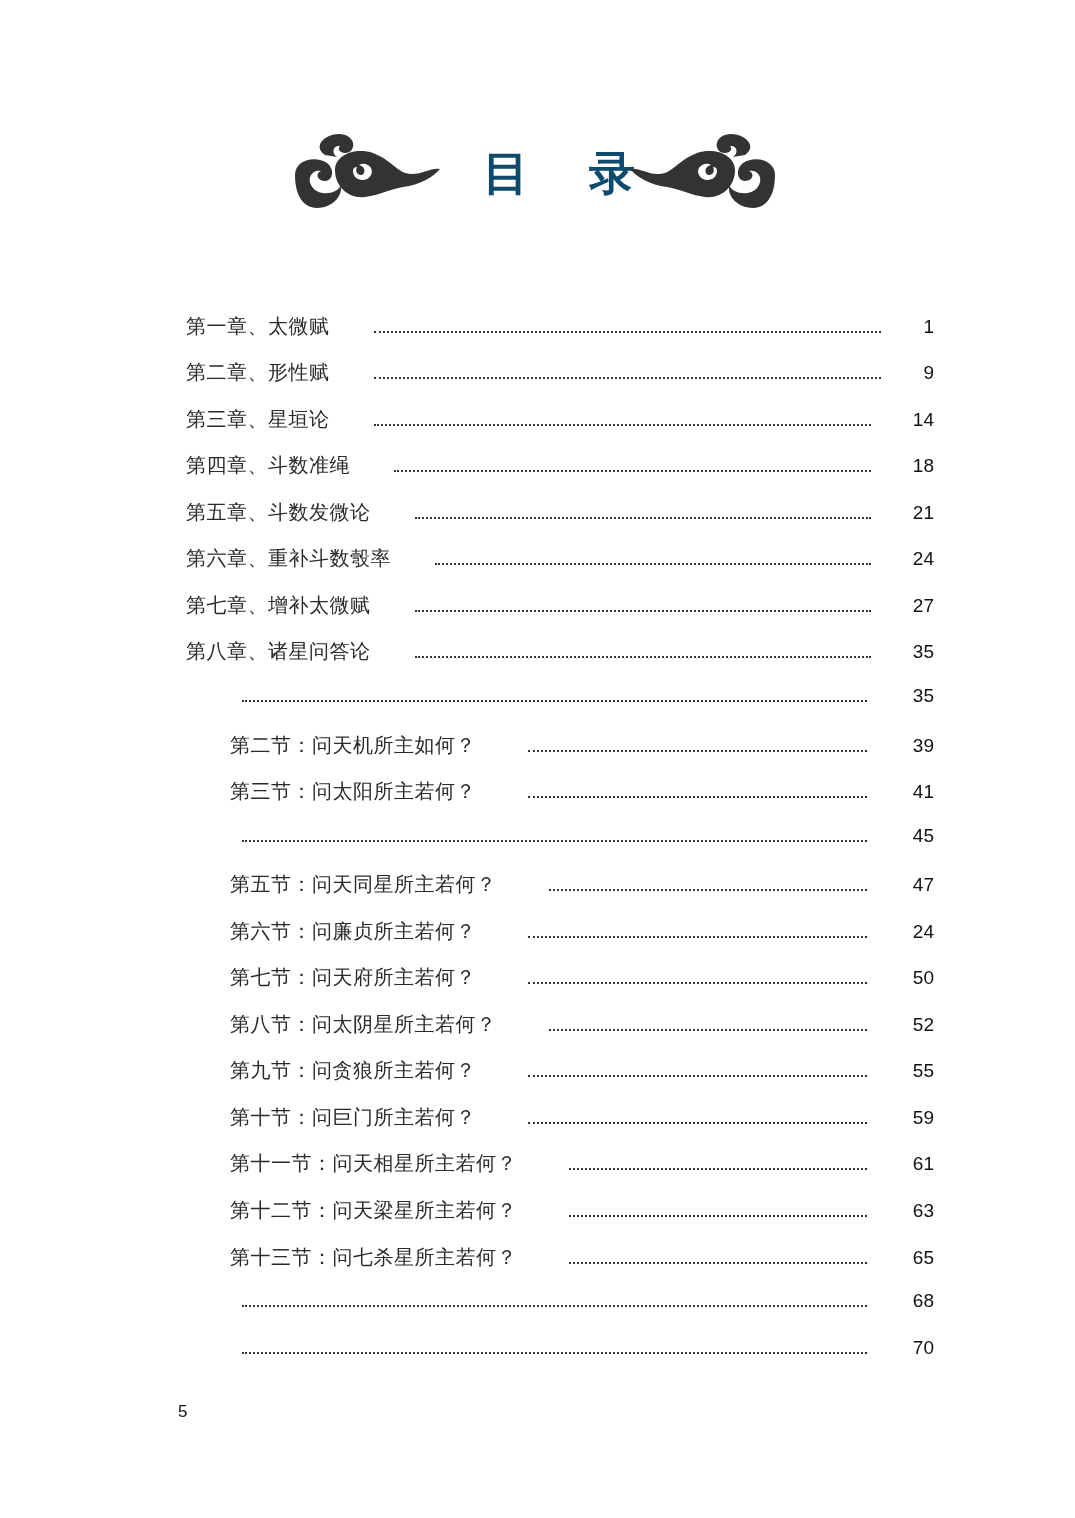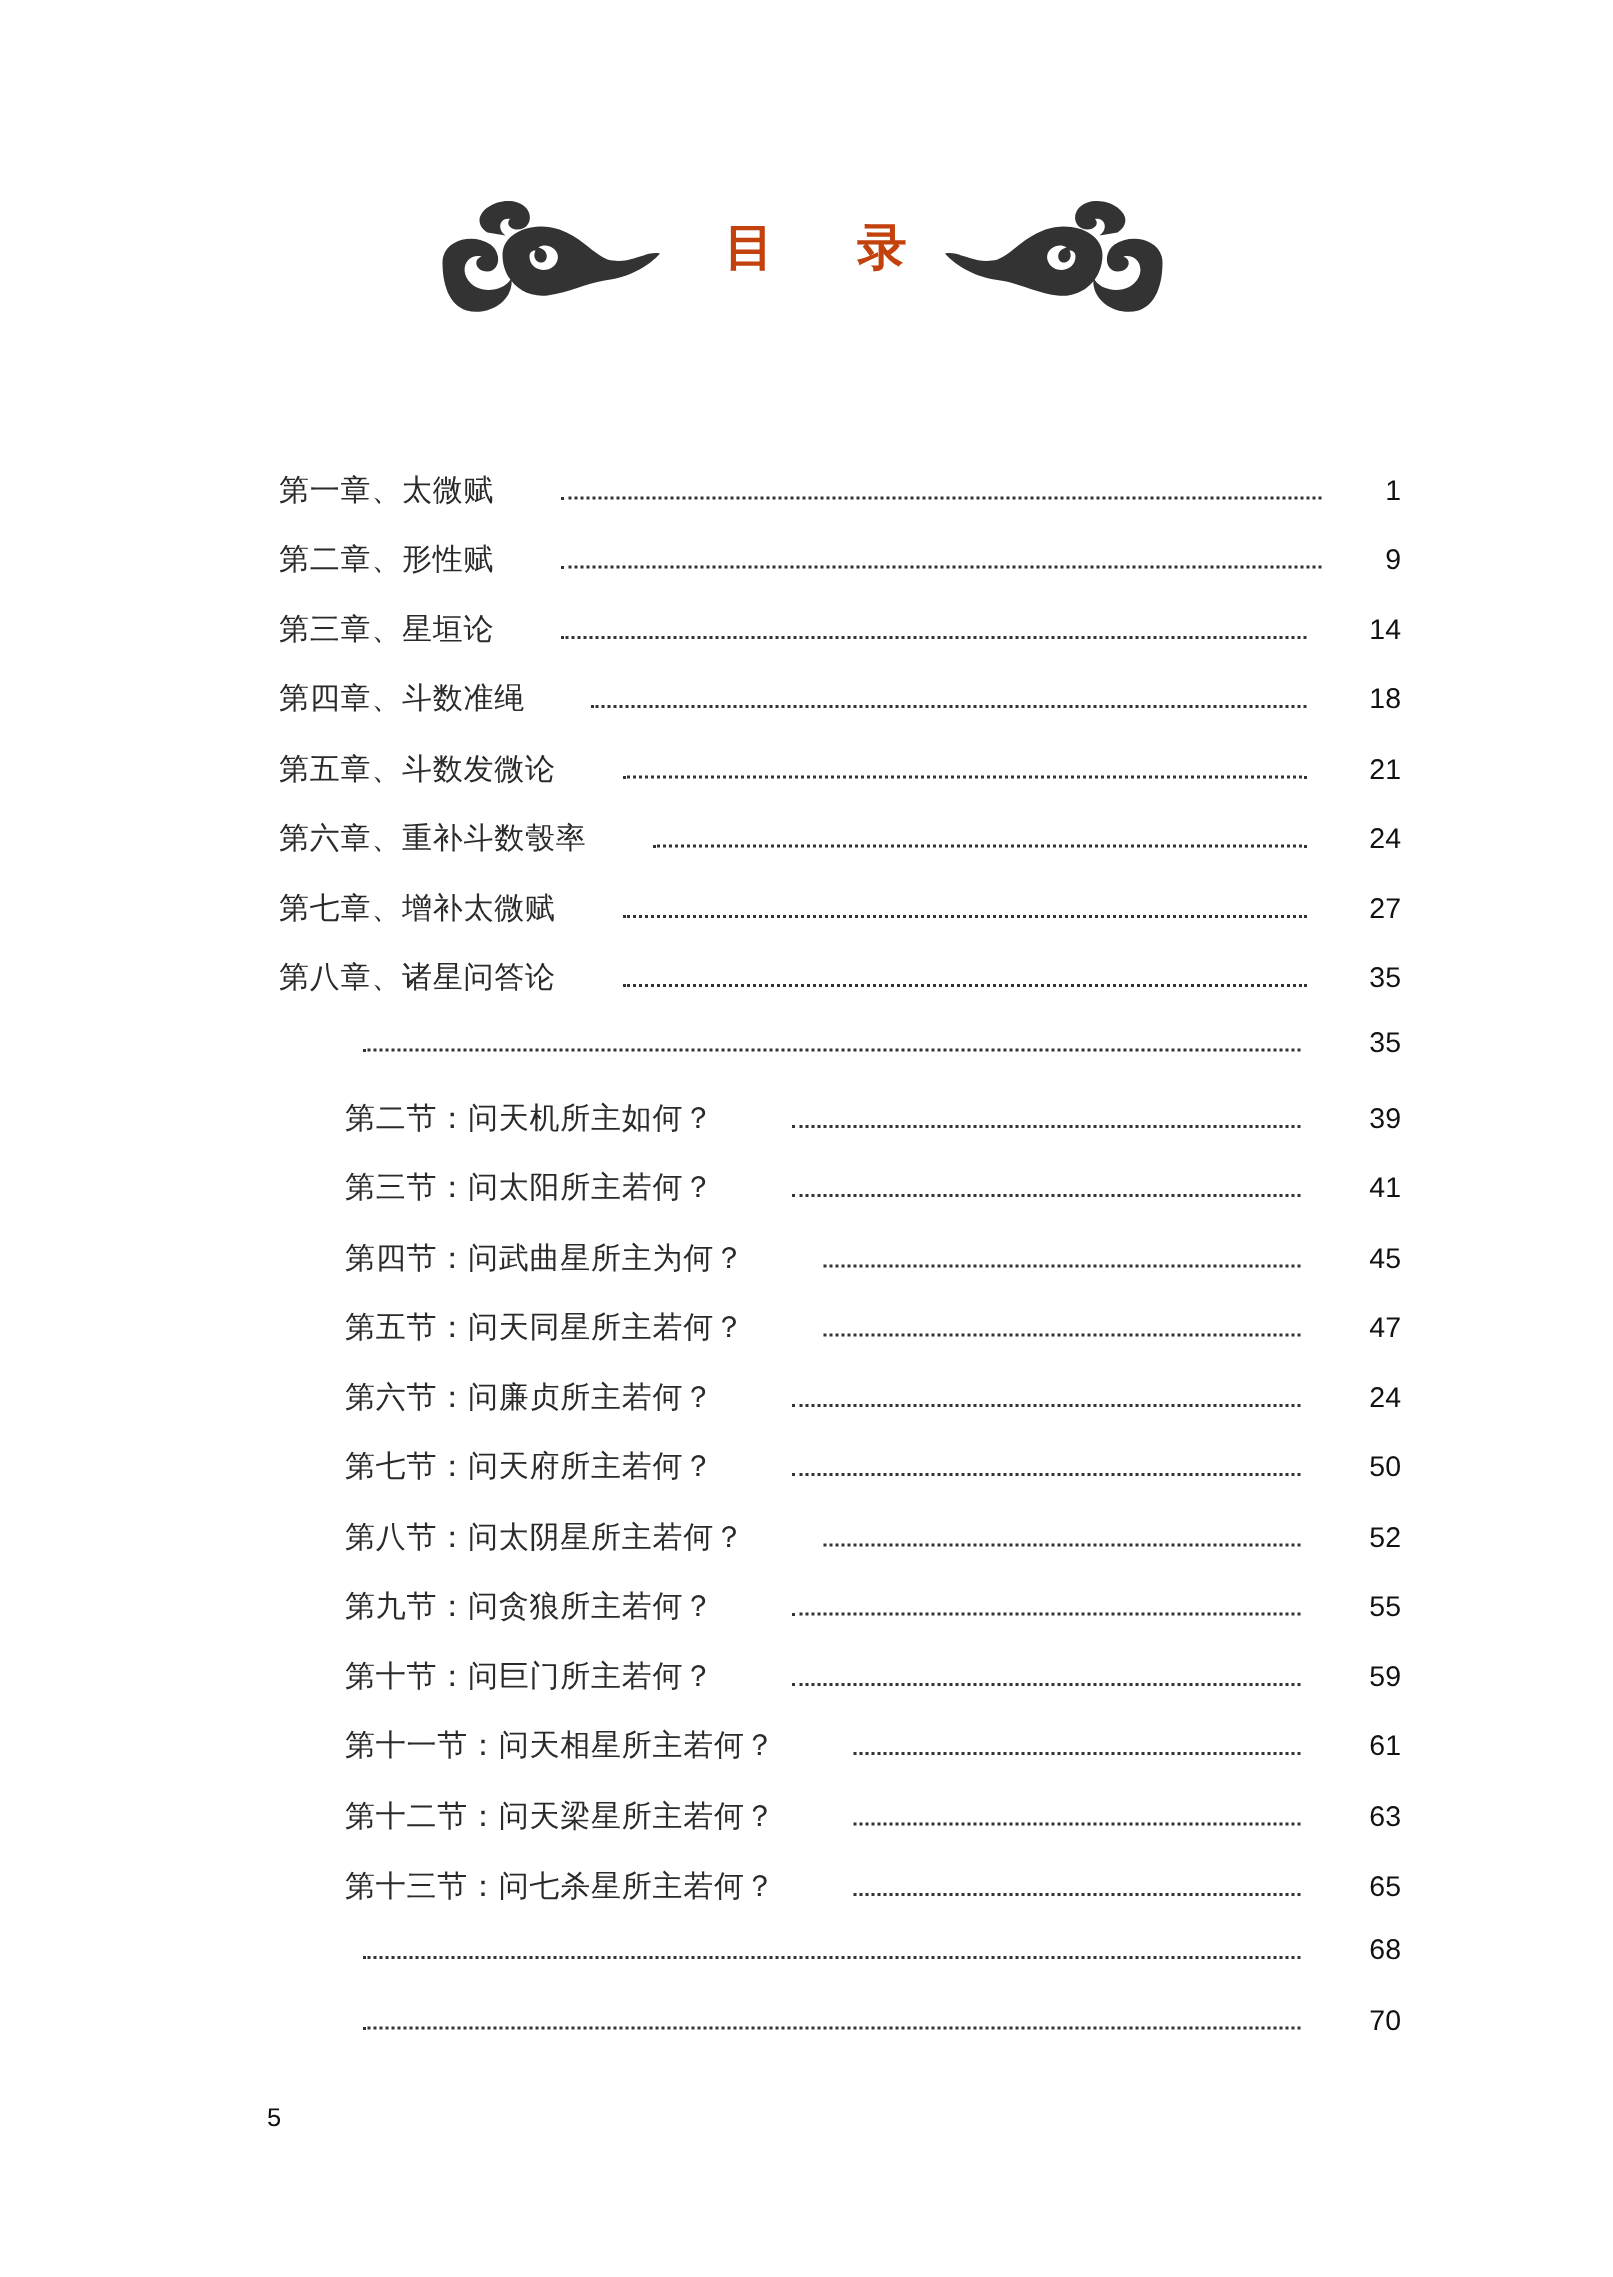--- a/index.html
+++ b/index.html
@@ -2,22 +2,22 @@
 <html><head>
 <meta charset="utf-8">
 <style>
   html, body { margin: 0; padding: 0; background: #ffffff; }
   body { width: 1075px; height: 1518px; position: relative; overflow: hidden;
          font-family: "DejaVu Serif", "Liberation Serif", serif; color: #1a1a1a; }
   .title-wrap { position: absolute; top: 125px; left: 285px; width: 500px; height: 90px; }
   .cloud { position: absolute; top: 0; width: 160px; height: 90px; }
   .cloud.left { left: 0; }
   .cloud.right { right: 0; transform: scaleX(-1); }
-  .title { position: absolute; left: 198px; top: 18px; font-size: 33px; font-weight: bold;
-           letter-spacing: 22px; font-family: "DejaVu Serif", serif; color: #c2410c; }
+  .title { position: absolute; left: 198px; top: 18px; font-size: 46px; font-weight: bold;
+           letter-spacing: 22px; font-family: "DejaVu Serif", serif; color: #0c4a6e; }
   .toc { position: absolute; left: 0; top: 0; width: 100%; }
   .row { position: absolute; display: flex; align-items: baseline; height: 30px; font-size: 20px; gap: 40px; }
   .row.ch { left: 186px; width: 748px; }
   .row.sec { left: 230px; width: 704px; }
   .row .label { white-space: nowrap; color: #2a2a2a; letter-spacing: 0.5px; }
   .row .leader { flex: 1; border-bottom: 2px dotted #333; margin: 0 2px 5px 4px; height: 1px; }
   .row.sec .leader { margin-left: 12px; margin-right: 6px; }
   .row .page { font-family: "Liberation Sans", sans-serif; font-size: 19px; color: #111; }
   .folio { position: absolute; left: 178px; top: 1402px; font-family: "Liberation Sans", sans-serif;
            font-size: 17px; color: #111; }
@@ -94,21 +94,20 @@
     <span class="label">第二节：问天机所主如何？</span>
     <span class="leader"></span>
     <span class="page">39</span>
   </div>
   <div class="row sec" style="top:778px">
     <span class="label">第三节：问太阳所主若何？</span>
     <span class="leader"></span>
     <span class="page">41</span>
   </div>
   <div class="row sec" style="top:825px">
-    <span class="label">第四节：问武曲星所主为何？</span>
     <span class="leader"></span>
     <span class="page">45</span>
   </div>
   <div class="row sec" style="top:871px">
     <span class="label">第五节：问天同星所主若何？</span>
     <span class="leader"></span>
     <span class="page">47</span>
   </div>
   <div class="row sec" style="top:918px">
     <span class="label">第六节：问廉贞所主若何？</span>

